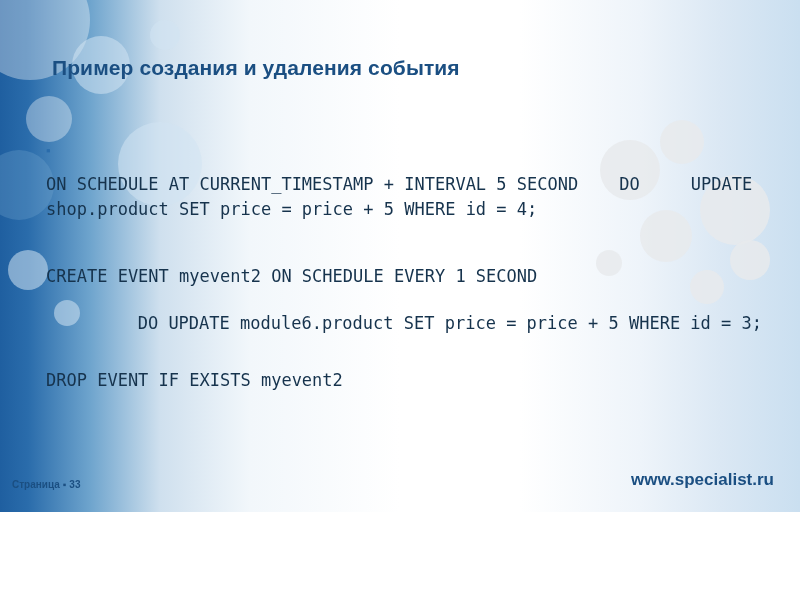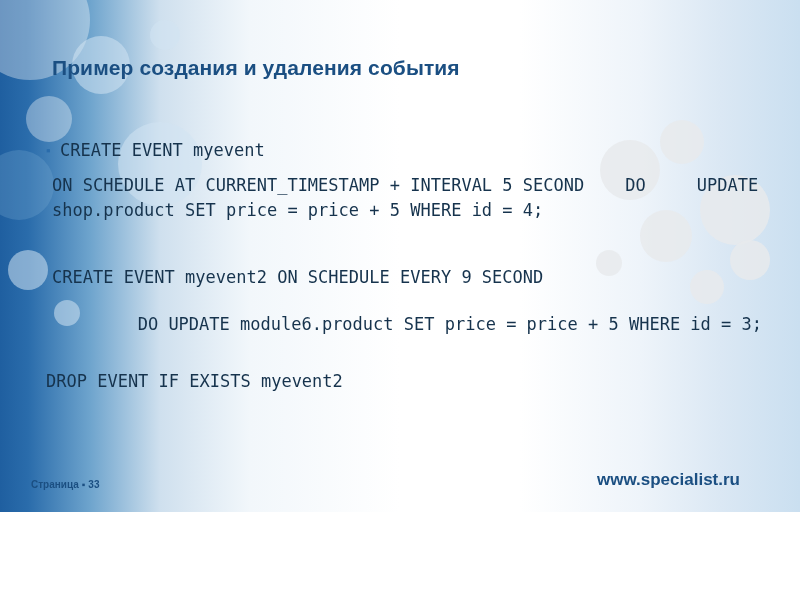--- a/index.html
+++ b/index.html
@@ -98,38 +98,38 @@
     font-family: "DejaVu Sans Mono", "Liberation Mono", monospace;
     font-size: 17px;
     line-height: 25px;
     color: #16334d;
     white-space: pre-wrap;
   }
   .para {
     margin: 0 0 2px 0;
   }
   .indent {
-    margin-left: 6px;
+    margin-left: 0;
   }
   .gap-lg { margin-top: 42px; }
   .gap-md { margin-top: 22px; text-align: right; }
   .gap-xl { margin-top: 32px; }
 
   
   .footer-left {
     position: absolute;
-    left: 31px;
+    left: 12px;
     bottom: 22px;
     font-size: 10px;
     font-weight: bold;
     color: #1b4f82;
   }
   .footer-right {
     position: absolute;
-    right: 60px;
+    right: 26px;
     bottom: 22px;
     font-size: 17px;
     font-weight: bold;
     color: #1b4f82;
     margin-top: 44px;
   }
   .footer-sep {
     display: inline-block;
     padding: 0 3px;
     color: #1b4f82;
@@ -158,26 +158,25 @@
   <div class="grey-bubble" style="left:730px; top:240px; width:40px; height:40px;"></div>
   <div class="grey-bubble" style="left:690px; top:270px; width:34px; height:34px;"></div>
   <div class="grey-bubble" style="left:596px; top:250px; width:26px; height:26px;"></div>
 
   <div class="title">Пример создания и удаления события</div>
 
   <div class="content">
 
     <div class="bullet-row">
       <span class="bullet-marker">▪</span>
-      <span class="mono para">CREATE EVENT myevent</span>
     </div>
 
     <div class="mono para indent">ON SCHEDULE AT CURRENT_TIMESTAMP + INTERVAL 5 SECOND    DO     UPDATE shop.product SET price = price + 5 WHERE id = 4;</div>
 
-    <div class="mono para indent gap-lg">CREATE EVENT myevent2 ON SCHEDULE EVERY 9 SECOND</div>
+    <div class="mono para indent gap-lg">CREATE EVENT myevent2 ON SCHEDULE EVERY 1 SECOND</div>
 
     <div class="mono para indent gap-md">DO UPDATE module6.product SET price = price + 5 WHERE id = 3;</div>
 
     <div class="mono para gap-xl">DROP EVENT IF EXISTS myevent2</div>
 
   </div>
 
   <div class="footer-left">
     <span>Страница</span><span class="footer-sep">▪</span><span>33</span>
   </div>

